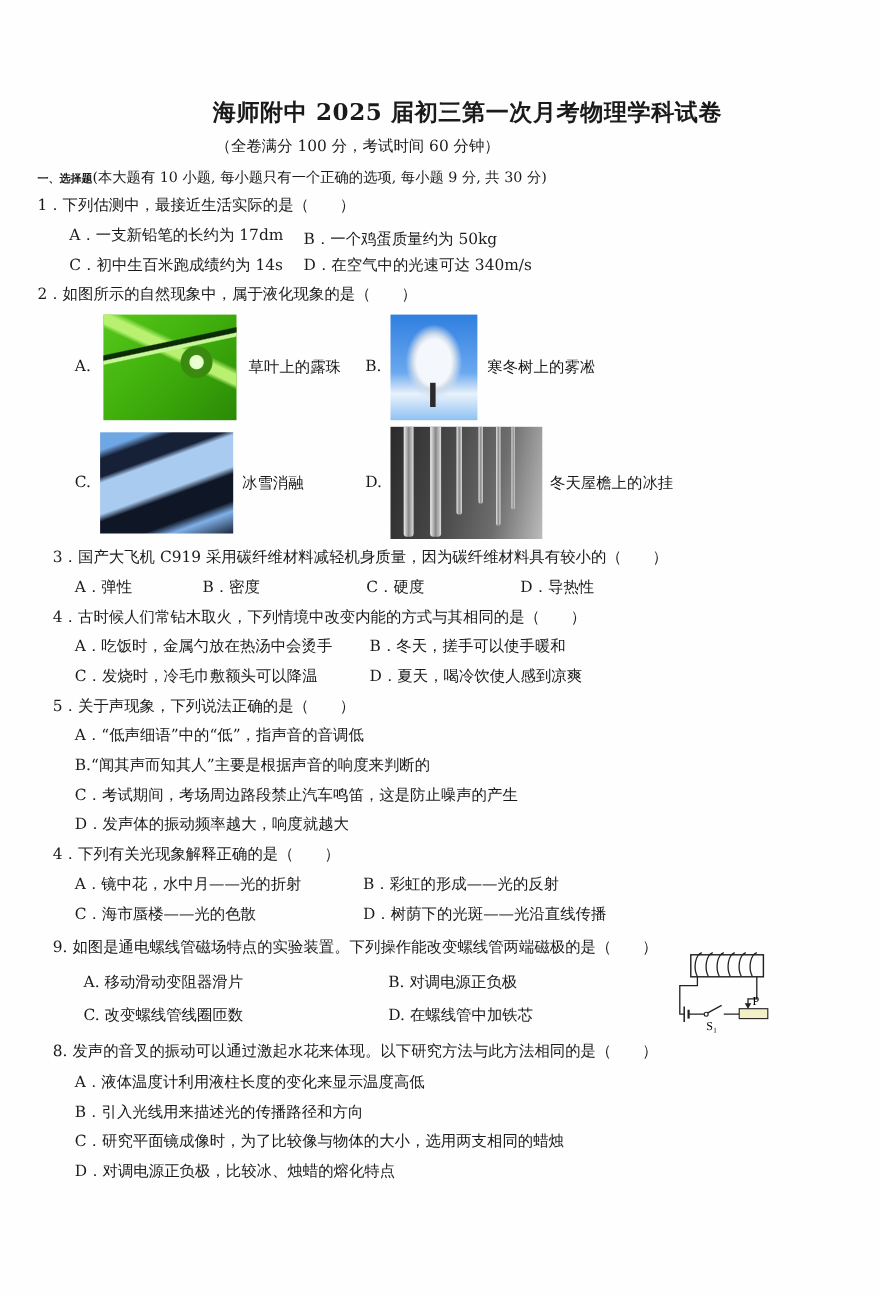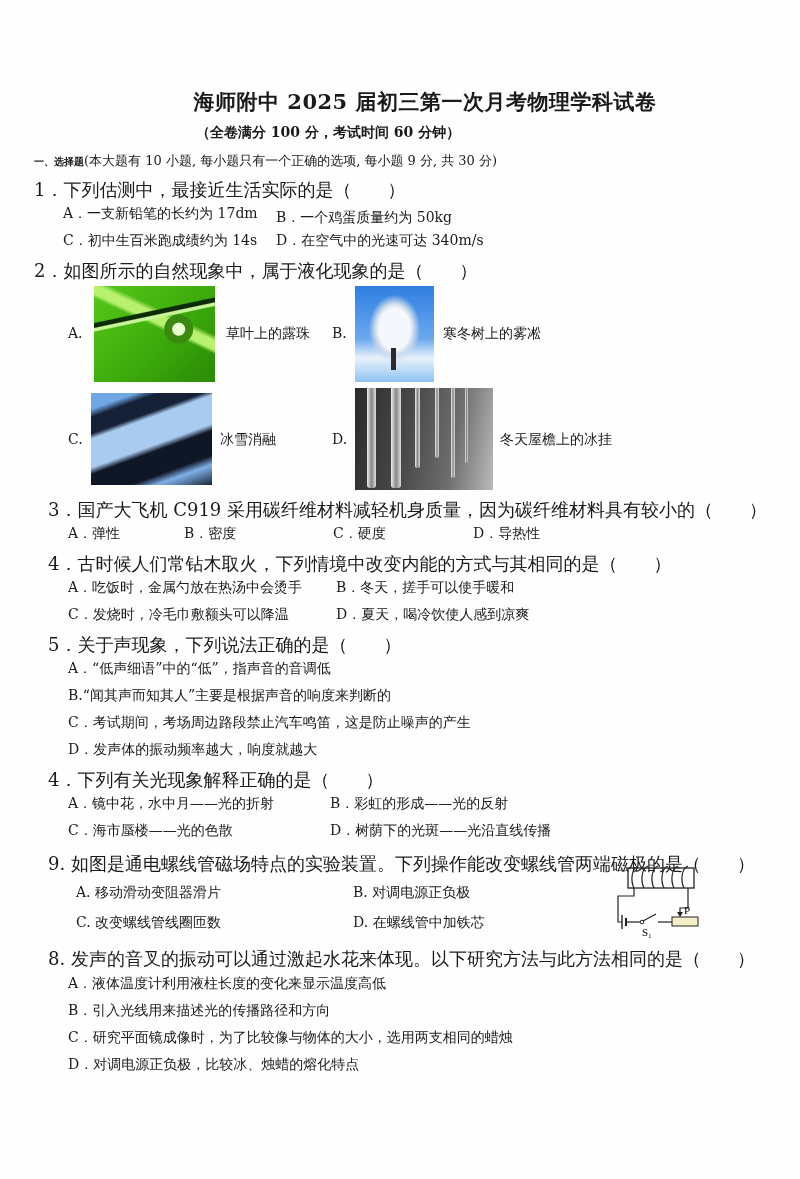--- a/index.html
+++ b/index.html
@@ -1,23 +1,23 @@
 <!DOCTYPE html>
 <html><head>
 <meta charset="utf-8">
 <style>
   html, body { margin: 0; padding: 0; background: #fefefe; }
   body { width: 800px; height: 1179px; position: relative; overflow: hidden;
          font-family: "DejaVu Serif", "Liberation Serif", serif; color: #1a1a1a; }
   .abs { position: absolute; white-space: nowrap; }
   .title { left: 0; width: 800px; top: 88px; text-align: center; font-size: 21px; font-weight: bold; letter-spacing: 0.5px; left: 0; padding-left: 50px; box-sizing: border-box; }
-  .subtitle { left: 196px; top: 124px; font-size: 14px; font-weight: bold; }
+  .subtitle { left: 196px; top: 124px; font-size: 14px; }
   .section { left: 34px; top: 152px; font-size: 13px; }
   .section b { font-weight: bold; font-size: 10px; }
-  .q { font-size: 18px; }
+  .q { font-size: 14px; }
   .opt { font-size: 14px; }
   .img { position: absolute; overflow: hidden; }
   .caption { font-size: 14px; }
   
   .img-a { left: 94px; top: 286px; width: 121px; height: 96px;
     background: radial-gradient(circle at 70% 45%, #e8ffd0 0 6%, #3a8a10 7% 14%, transparent 15%),
                 linear-gradient(168deg, transparent 0 30%, #0c2c05 31% 34%, #c8f59a 35% 37%, transparent 38%),
                 linear-gradient(25deg, transparent 0 55%, #b8f070 58% 64%, transparent 68%),
                 linear-gradient(135deg, #56c81a, #3fae0c 50%, #2a8a06); }
   

